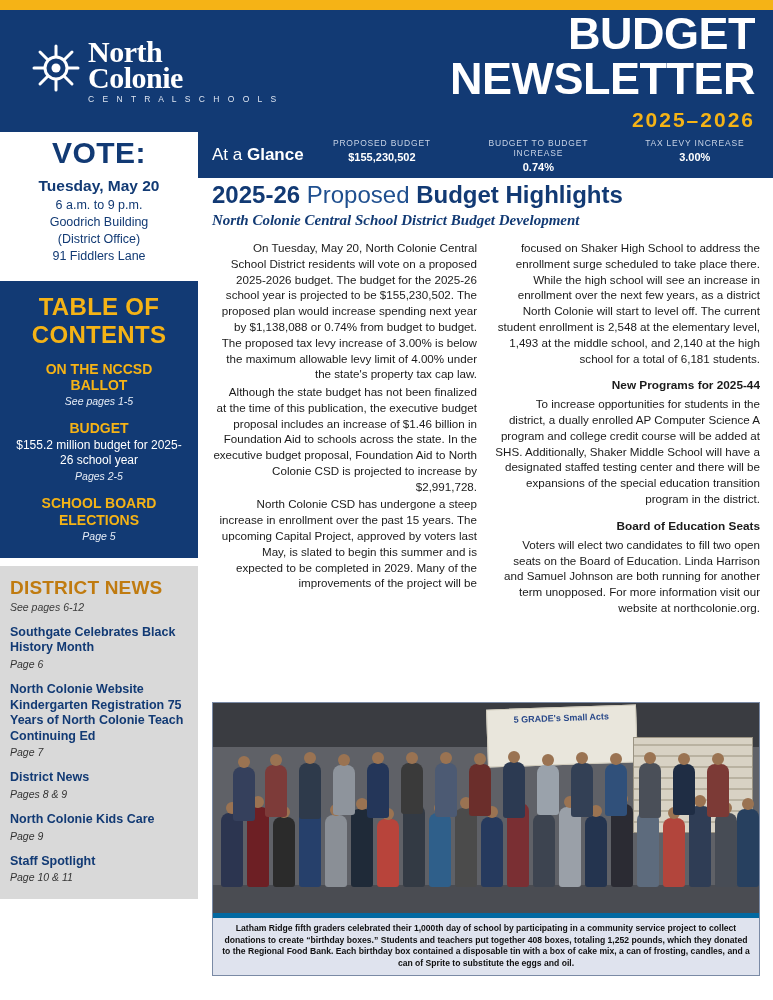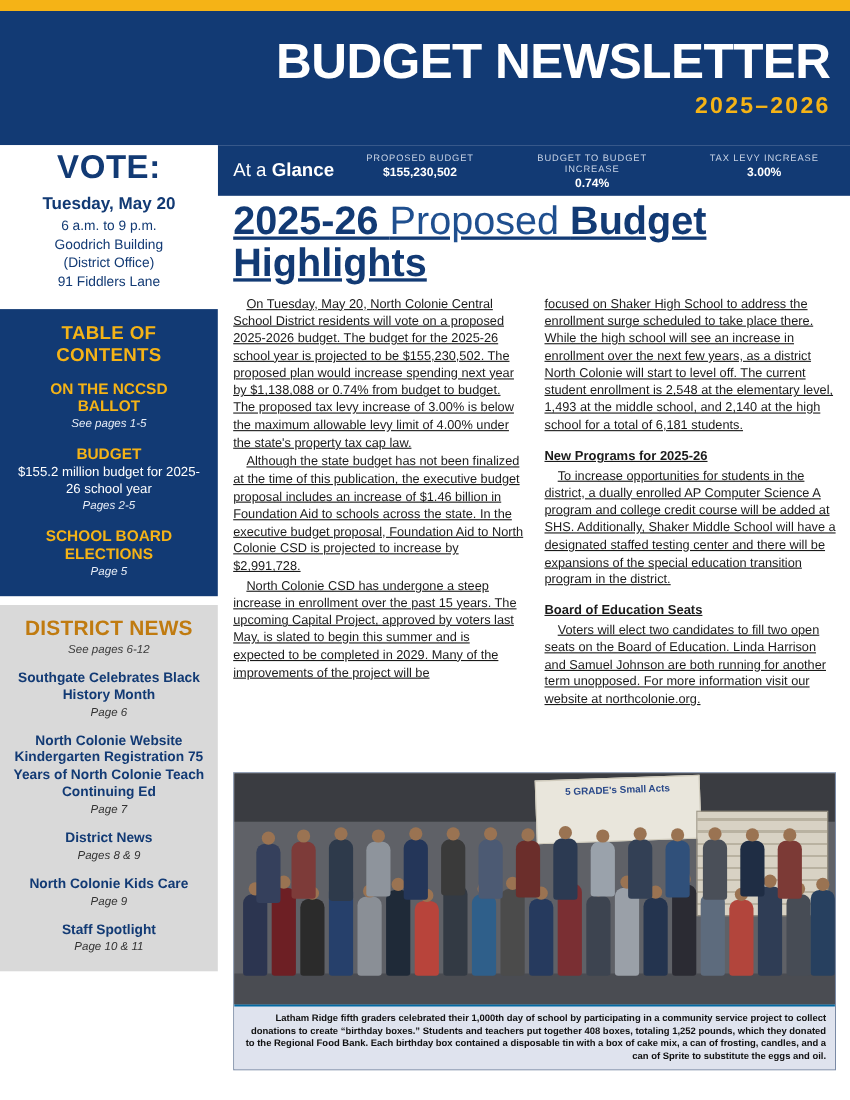--- a/index.html
+++ b/index.html
@@ -95,39 +95,38 @@
   .toc {
     background: #123a74;
     color: #ffffff;
     text-align: center;
     padding: 12px 10px 16px;
     margin-top: 6px;
   }
   .toc h2 {
     margin: 0;
     color: #f5b316;
-    font-size: 17px;
+    font-size: 24px;
     font-weight: bold;
     line-height: 1.15;
     letter-spacing: 0.3px;
   }
   .toc-entry { margin-top: 13px; }
   .toc-entry .hd {
     color: #f5b316;
     font-size: 14px;
     font-weight: bold;
     line-height: 1.15;
   }
   .toc-entry .sub { font-size: 12px; margin-top: 2px; line-height:1.25; }
   .toc-entry .pg { font-size: 10.5px; font-style: italic; margin-top: 2px; color:#e7edf7; }
 
   .dnews {
     background: #d9d9d9;
     color: #1a1a1a;
-    text-align:center;
     margin-top: 8px;
     padding: 11px 10px 16px;
   }
   .dnews h2 {
     margin:0;
     color:#c07b10;
     font-size: 19px;
     font-weight:bold;
     letter-spacing: 0.2px;
   }
@@ -137,41 +136,40 @@
   .dnews-entry .pg { font-size: 10.5px; font-style: italic; margin-top: 2px; color:#333; }
 
   
   .main {
     position: absolute;
     top: 182px;
     left: 212px;
     width: 548px;
   }
   .headline {
-    font-size: 36px;
+    font-size: 24px;
     font-weight: bold;
     color: #123a74;
     line-height: 1.05;
-    text-decoration: underline;
   }
   .headline .lite { font-weight: normal; color:#1f4f8f;}
   .subhead {
     font-family: "Liberation Serif", serif;
     font-style: italic;
     font-weight: bold;
     font-size: 15px;
     color: #123a74;
     margin-top: 5px;
   }
   .cols {
     margin-top: 11px;
     display: flex;
     gap: 18px;
   }
-  .col { width: 265px; font-size: 11.6px; line-height: 1.36; text-align: left; text-decoration: underline; }
+  .col { width: 265px; font-size: 11.6px; line-height: 1.36; text-align: right; }
   .col p { margin: 0 0 0 0; text-indent: 12px; }
   .col p + p { margin-top: 2px; }
   .sec-head {
     font-weight: bold;
     font-size: 11.8px;
     margin: 11px 0 3px;
     text-indent: 0;
   }
 
   
@@ -183,24 +181,24 @@
     border: 1px solid #7a8aa5;
   }
   .photo {
     height: 210px;
     position: relative;
     overflow: hidden;
     background: linear-gradient(#6d6f74, #3c3e44);
   }
   .caption {
     background: #dfe3ee;
-    border-top: 2px solid #0369a1;
+    border-top: 5px solid #0369a1;
     font-size: 8.6px;
     font-weight: bold;
-    text-align: right;
+    text-align: center;
     line-height: 1.35;
     padding: 5px 8px 6px;
     color: #101010;
   }
 
   
   .ph-wall { position:absolute; inset:0; background:#5f6167; }
   .ph-ceiling { position:absolute; left:0; right:0; top:0; height:44px; background:#3a3c41; }
   .ph-banner { position:absolute; left:274px; top:4px; width:150px; height:58px; background:#e9e6dc; transform: rotate(-2deg); border:1px solid #cfcabb;}
   .ph-banner span { display:block; text-align:center; font-size:9px; color:#2b4a8a; font-weight:bold; margin-top:5px;}
@@ -210,20 +208,39 @@
   .kid:after { content:""; position:absolute; left:5px; top:-11px; width:12px; height:12px; border-radius:50%; background:#9a7352; }
 </style>
 </head>
 <body>
 
 <div class="page">
 
   <div class="gold-bar"></div>
 
   <div class="masthead">
+    <div class="logo-wrap">
+      <div class="logo-mark">
+        <svg width="52" height="52" viewBox="0 0 52 52">
+          <g stroke="#ffffff" stroke-width="3" stroke-linecap="round">
+            <line x1="26" y1="4" x2="26" y2="48"></line>
+            <line x1="4" y1="26" x2="48" y2="26"></line>
+            <line x1="10" y1="10" x2="42" y2="42"></line>
+            <line x1="42" y1="10" x2="10" y2="42"></line>
+          </g>
+          <circle cx="26" cy="26" r="11" fill="#123a74" stroke="#ffffff" stroke-width="3"></circle>
+          <circle cx="26" cy="26" r="4.5" fill="#ffffff"></circle>
+        </svg>
+      </div>
+      <div class="logo-text">
+        <div class="l1">North</div>
+        <div class="l2">Colonie</div>
+        <div class="l3">C E N T R A L   S C H O O L S</div>
+      </div>
+    </div>
     <div class="title-block">
       <div class="title-main">BUDGET NEWSLETTER</div>
       <div class="title-year">2025–2026</div>
     </div>
   </div>
 
   <div class="glance">
     <div class="glance-label">
       <span>At a </span><b>Glance</b>
     </div>
@@ -307,30 +324,31 @@
         <div class="hd">Staff Spotlight</div>
         <div class="pg">Page 10 &amp; 11</div>
       </div>
     </div>
   </div>
 
   <div class="main">
     <div class="headline">
       <span>2025-26 </span><span class="lite">Proposed </span><span>Budget Highlights</span>
     </div>
+    <div class="subhead">North Colonie Central School District Budget Development</div>
 
     <div class="cols">
       <div class="col">
         <p>On Tuesday, May 20, North Colonie Central School District residents will vote on a proposed 2025-2026 budget. The budget for the 2025-26 school year is projected to be $155,230,502. The proposed plan would increase spending next year by $1,138,088 or 0.74% from budget to budget. The proposed tax levy increase of 3.00% is below the maximum allowable levy limit of 4.00% under the state's property tax cap law.</p>
         <p>Although the state budget has not been finalized at the time of this publication, the executive budget proposal includes an increase of $1.46 billion in Foundation Aid to schools across the state. In the executive budget proposal, Foundation Aid to North Colonie CSD is projected to increase by $2,991,728.</p>
         <p>North Colonie CSD has undergone a steep increase in enrollment over the past 15 years. The upcoming Capital Project, approved by voters last May, is slated to begin this summer and is expected to be completed in 2029. Many of the improvements of the project will be</p>
       </div>
       <div class="col">
         <p style="text-indent:0">focused on Shaker High School to address the enrollment surge scheduled to take place there. While the high school will see an increase in enrollment over the next few years, as a district North Colonie will start to level off. The current student enrollment is 2,548 at the elementary level, 1,493 at the middle school, and 2,140 at the high school for a total of 6,181 students.</p>
-        <div class="sec-head">New Programs for 2025-26</div>
+        <div class="sec-head">New Programs for 2025-44</div>
         <p>To increase opportunities for students in the district, a dually enrolled AP Computer Science A program and college credit course will be added at SHS. Additionally, Shaker Middle School will have a designated staffed testing center and there will be expansions of the special education transition program in the district.</p>
         <div class="sec-head">Board of Education Seats</div>
         <p>Voters will elect two candidates to fill two open seats on the Board of Education. Linda Harrison and Samuel Johnson are both running for another term unopposed. For more information visit our website at northcolonie.org.</p>
       </div>
     </div>
   </div>
 
   <div class="photo-wrap">
     <div class="photo">
       <div class="ph-wall"></div>

